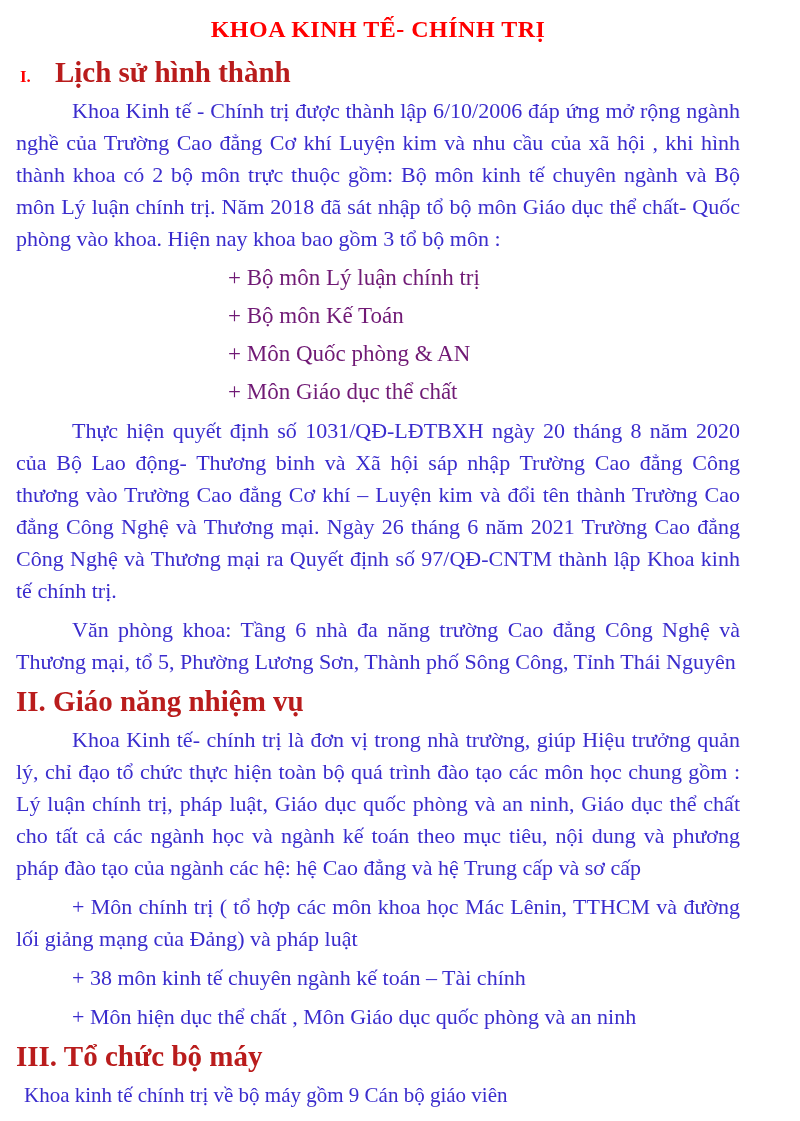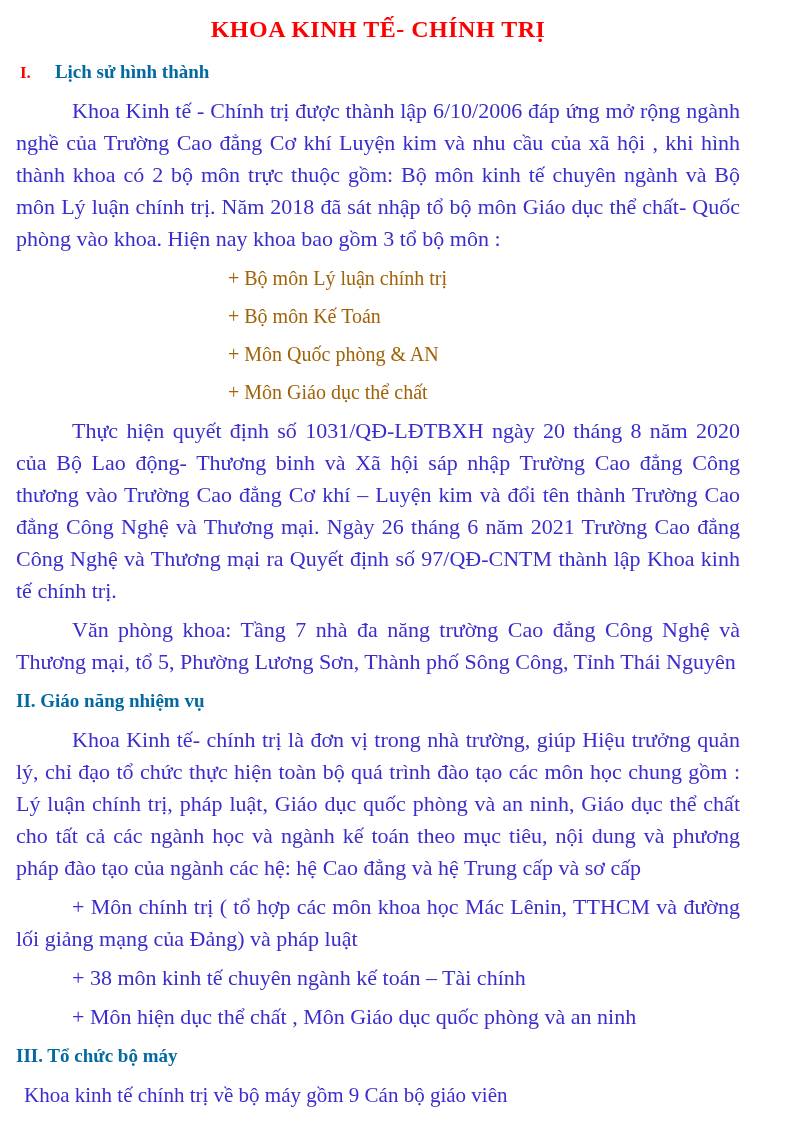--- a/index.html
+++ b/index.html
@@ -15,40 +15,40 @@
   }
   .title {
     margin: 0 0 14px 0;
     text-align: center;
     font-size: 24px;
     font-weight: bold;
     color: #ff0000;
     letter-spacing: 0.5px;
   }
   .sec-head {
-    color: #0369a1;
+    color: #b91c1c;
     font-weight: bold;
-    font-size: 19px;
+    font-size: 29px;
     line-height: 30px;
     margin: 8px 0 8px 0;
   }
   .sec1-head { display: flex; align-items: baseline; margin: 6px 0 8px 4px; }
   .sec1-num  { font-size: 17px; font-weight: bold; color: #ff0000; margin-right: 24px; }
   .body-para {
     margin: 7px 0;
     color: #3a2ccd;
     font-size: 22px;
     line-height: 32px;
     text-align: justify;
     text-indent: 56px;
   }
   .unit-line {
     margin: 6px 0 6px 212px;
-    color: #a16207;
-    font-size: 20px;
+    color: #701a75;
+    font-size: 23px;
     line-height: 32px;
   }
   .plain-line {
     margin: 8px 0;
     color: #3a2ccd;
     font-size: 21px;
     line-height: 32px;
     white-space: pre-wrap;
   }
   .l-sp1 { margin-left: 8px; }
@@ -67,21 +67,21 @@
 
   <p class="body-para">Khoa Kinh tế - Chính trị được thành lập 6/10/2006 đáp ứng mở rộng ngành nghề của Trường Cao đẳng Cơ khí Luyện kim và nhu cầu của xã hội , khi hình thành khoa có 2 bộ môn trực thuộc gồm: Bộ môn kinh tế chuyên ngành và Bộ môn Lý luận chính trị. Năm 2018 đã sát nhập tổ bộ môn Giáo dục thể chất- Quốc phòng  vào khoa. Hiện nay khoa bao gồm 3 tổ bộ môn :</p>
 
   <p class="unit-line">+  Bộ môn Lý luận chính trị</p>
   <p class="unit-line">+ Bộ môn Kế Toán</p>
   <p class="unit-line">+ Môn Quốc phòng &amp; AN</p>
   <p class="unit-line">+ Môn Giáo dục thể chất</p>
 
   <p class="body-para">Thực hiện quyết định số 1031/QĐ-LĐTBXH ngày 20 tháng 8 năm 2020 của Bộ Lao động- Thương binh và Xã hội sáp nhập Trường Cao đẳng Công thương vào Trường Cao đẳng Cơ khí – Luyện kim và đổi tên thành Trường Cao đẳng Công Nghệ và Thương mại. Ngày 26 tháng 6 năm 2021 Trường Cao đẳng Công Nghệ và Thương mại ra Quyết định số 97/QĐ-CNTM thành lập Khoa kinh tế chính trị.</p>
 
-  <p class="body-para">Văn phòng khoa: Tầng 7 nhà đa năng trường Cao đẳng Công Nghệ và Thương mại, tổ 5, Phường Lương Sơn, Thành phố Sông Công, Tỉnh Thái Nguyên</p>
+  <p class="body-para">Văn phòng khoa: Tầng 6 nhà đa năng trường Cao đẳng Công Nghệ và Thương mại, tổ 5, Phường Lương Sơn, Thành phố Sông Công, Tỉnh Thái Nguyên</p>
 
   <h2 class="sec-head">II. Giáo năng nhiệm vụ</h2>
 
   <p class="body-para">Khoa Kinh tế- chính trị là đơn vị trong nhà trường, giúp Hiệu trưởng quản lý, chỉ đạo tổ chức thực hiện toàn bộ quá trình đào tạo các môn học chung gồm : Lý luận chính trị, pháp luật, Giáo dục quốc phòng và an ninh, Giáo dục thể chất cho tất cả các ngành học và  ngành kế toán theo mục tiêu, nội dung và phương pháp đào tạo của ngành các hệ: hệ Cao đẳng và hệ Trung cấp và sơ cấp</p>
 
 
   <p class="body-para">+  Môn chính trị  ( tổ hợp các môn khoa học Mác Lênin, TTHCM và đường lối giảng mạng của Đảng) và pháp luật</p>
 
   <p class="body-para">+ 38 môn kinh tế chuyên ngành kế toán – Tài chính</p>
 

